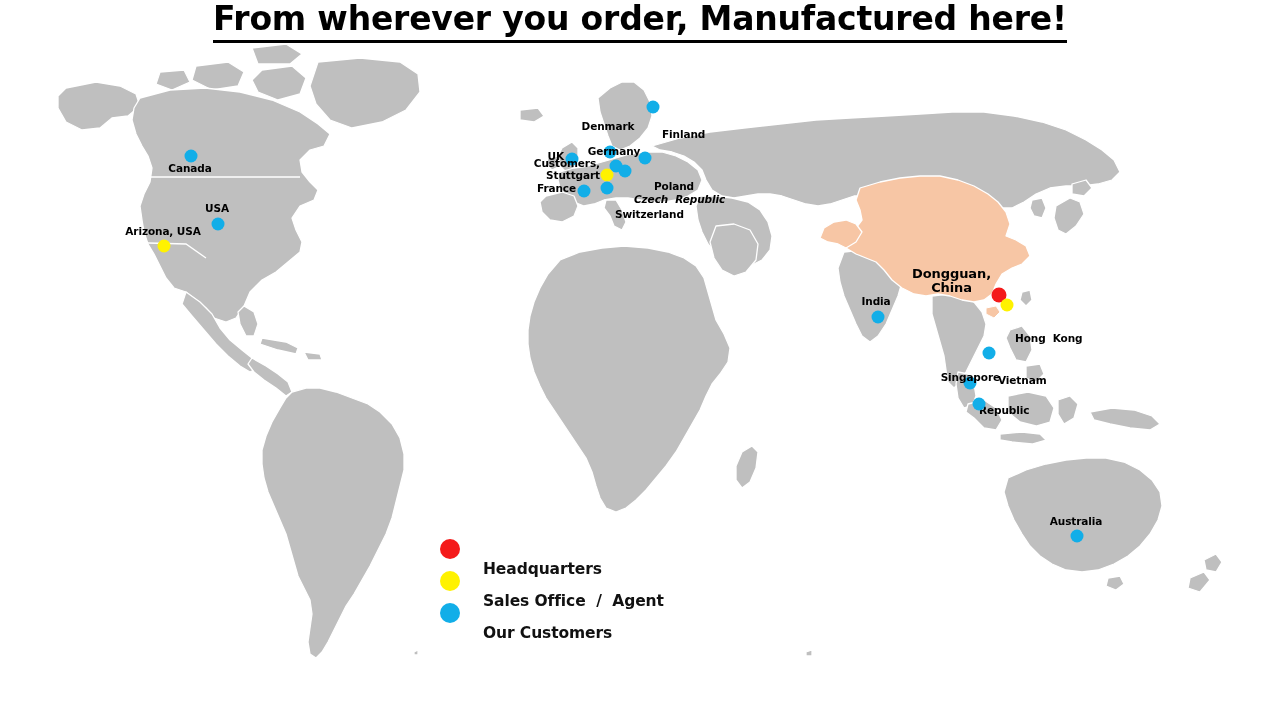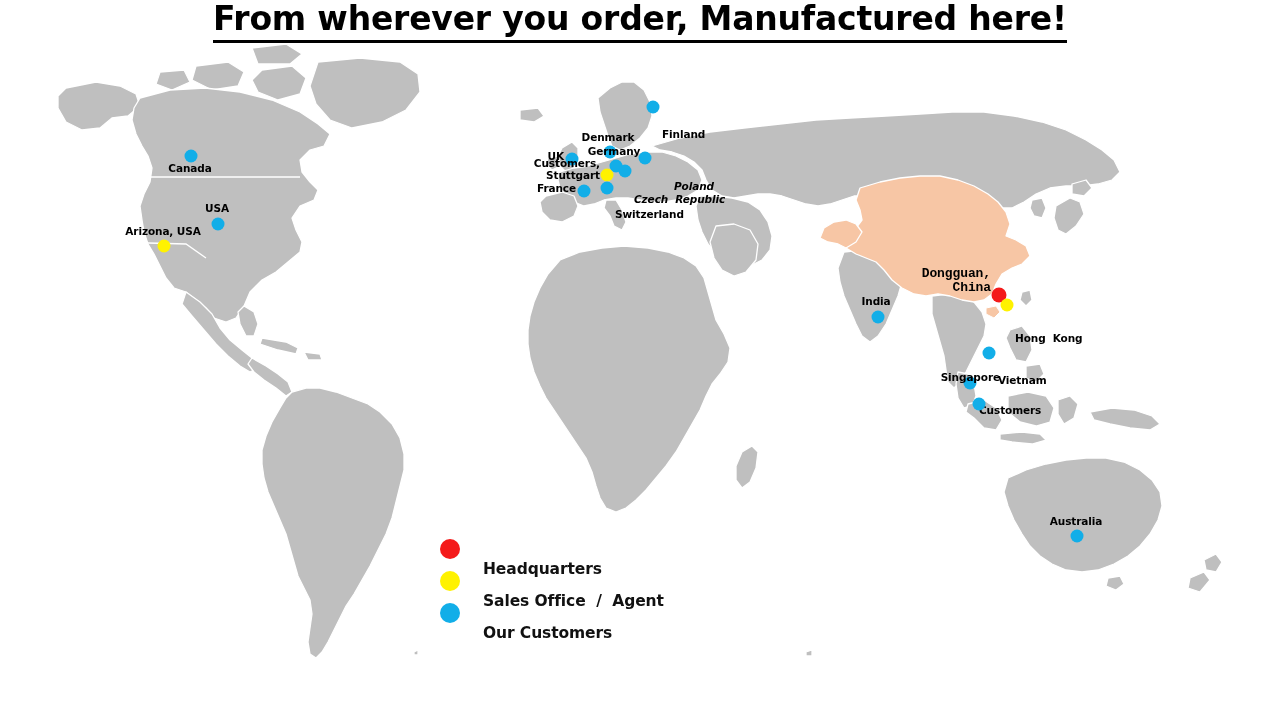--- a/index.html
+++ b/index.html
@@ -304,47 +304,47 @@
 <div id="markers-layer">
     <div class="marker customer" style="left: 191px; top: 156px;"></div>
     <div class="map-label above" style="left: 190px; top: 147px; margin-top: 28px;">Canada</div>
     <div class="marker customer" style="left: 218px; top: 224px;"></div>
     <div class="map-label above" style="left: 217px; top: 215px;">USA</div>
     <div class="marker sales" style="left: 164px; top: 246px;"></div>
     <div class="map-label above" style="left: 163px; top: 238px;">Arizona, USA</div>
     <div class="marker customer" style="left: 653px; top: 107px;"></div>
     <div class="map-label right" style="left: 662px; top: 107px;">Finland</div>
     <div class="marker customer" style="left: 610px; top: 152px;"></div>
-    <div class="map-label above" style="left: 608px; top: 144px;">Denmark</div>
+    <div class="map-label above" style="left: 608px; top: 133px;">Denmark</div>
     <div class="marker customer" style="left: 572px; top: 159px;"></div>
     <div class="map-label left" style="left: 564px; top: 157px; text-align: right;">UK</div>
     <div class="marker customer" style="left: 616px; top: 166px;"></div>
     <div class="map-label above" style="left: 614px; top: 158px;">Germany</div>
     <div class="marker customer" style="left: 645px; top: 158px;"></div>
-    <div class="map-label right" style="left: 674px; top: 159px; font-style: italic;">Poland</div>
+    <div class="map-label right" style="left: 654px; top: 159px;">Poland</div>
     <div class="marker customer" style="left: 625px; top: 171px;"></div>
     <div class="map-label right" style="left: 634px; top: 172px; font-style: italic;">Czech  Republic</div>
     <div class="marker sales" style="left: 607px; top: 175px;"></div>
     <div class="map-label tleft" style="left: 600px; top: 181px; text-align: right;">Customers,
 Stuttgart</div>
     <div class="marker customer" style="left: 607px; top: 188px;"></div>
     <div class="map-label right" style="left: 615px; top: 187px;">Switzerland</div>
     <div class="marker customer" style="left: 584px; top: 191px;"></div>
     <div class="map-label left" style="left: 576px; top: 189px; text-align: left;">France</div>
     <div class="marker customer" style="left: 878px; top: 317px;"></div>
     <div class="map-label above" style="left: 876px; top: 308px;">India</div>
     <div class="marker hq" style="left: 999px; top: 295px;"></div>
-    <div class="map-label big tleft" style="left: 991px; top: 295px; text-align: right; font-family: Liberation Mono, monospace;">Dongguan,
+    <div class="map-label big tleft" style="left: 991px; top: 295px; text-align: center;">Dongguan,
 China</div>
     <div class="marker sales" style="left: 1007px; top: 305px;"></div>
     <div class="map-label right" style="left: 1015px; top: 311px;">Hong  Kong</div>
     <div class="marker customer" style="left: 989px; top: 353px;"></div>
     <div class="map-label right" style="left: 998px; top: 353px;">Vietnam</div>
     <div class="marker customer" style="left: 970px; top: 383px;"></div>
-    <div class="map-label right" style="left: 979px; top: 383px;">Customers</div>
+    <div class="map-label right" style="left: 979px; top: 383px;">Republic</div>
     <div class="marker customer" style="left: 979px; top: 404px;"></div>
     <div class="map-label tleft" style="left: 1000px; top: 384px; text-align: right;">Singapore</div>
     <div class="marker customer" style="left: 1077px; top: 536px;"></div>
     <div class="map-label above" style="left: 1076px; top: 528px;">Australia</div>
   </div>
 
 <div id="legend">
   <div class="legend-row">
     <span class="legend-swatch" style="background:#F41A1A"></span>
     <span class="legend-label">Headquarters</span>

